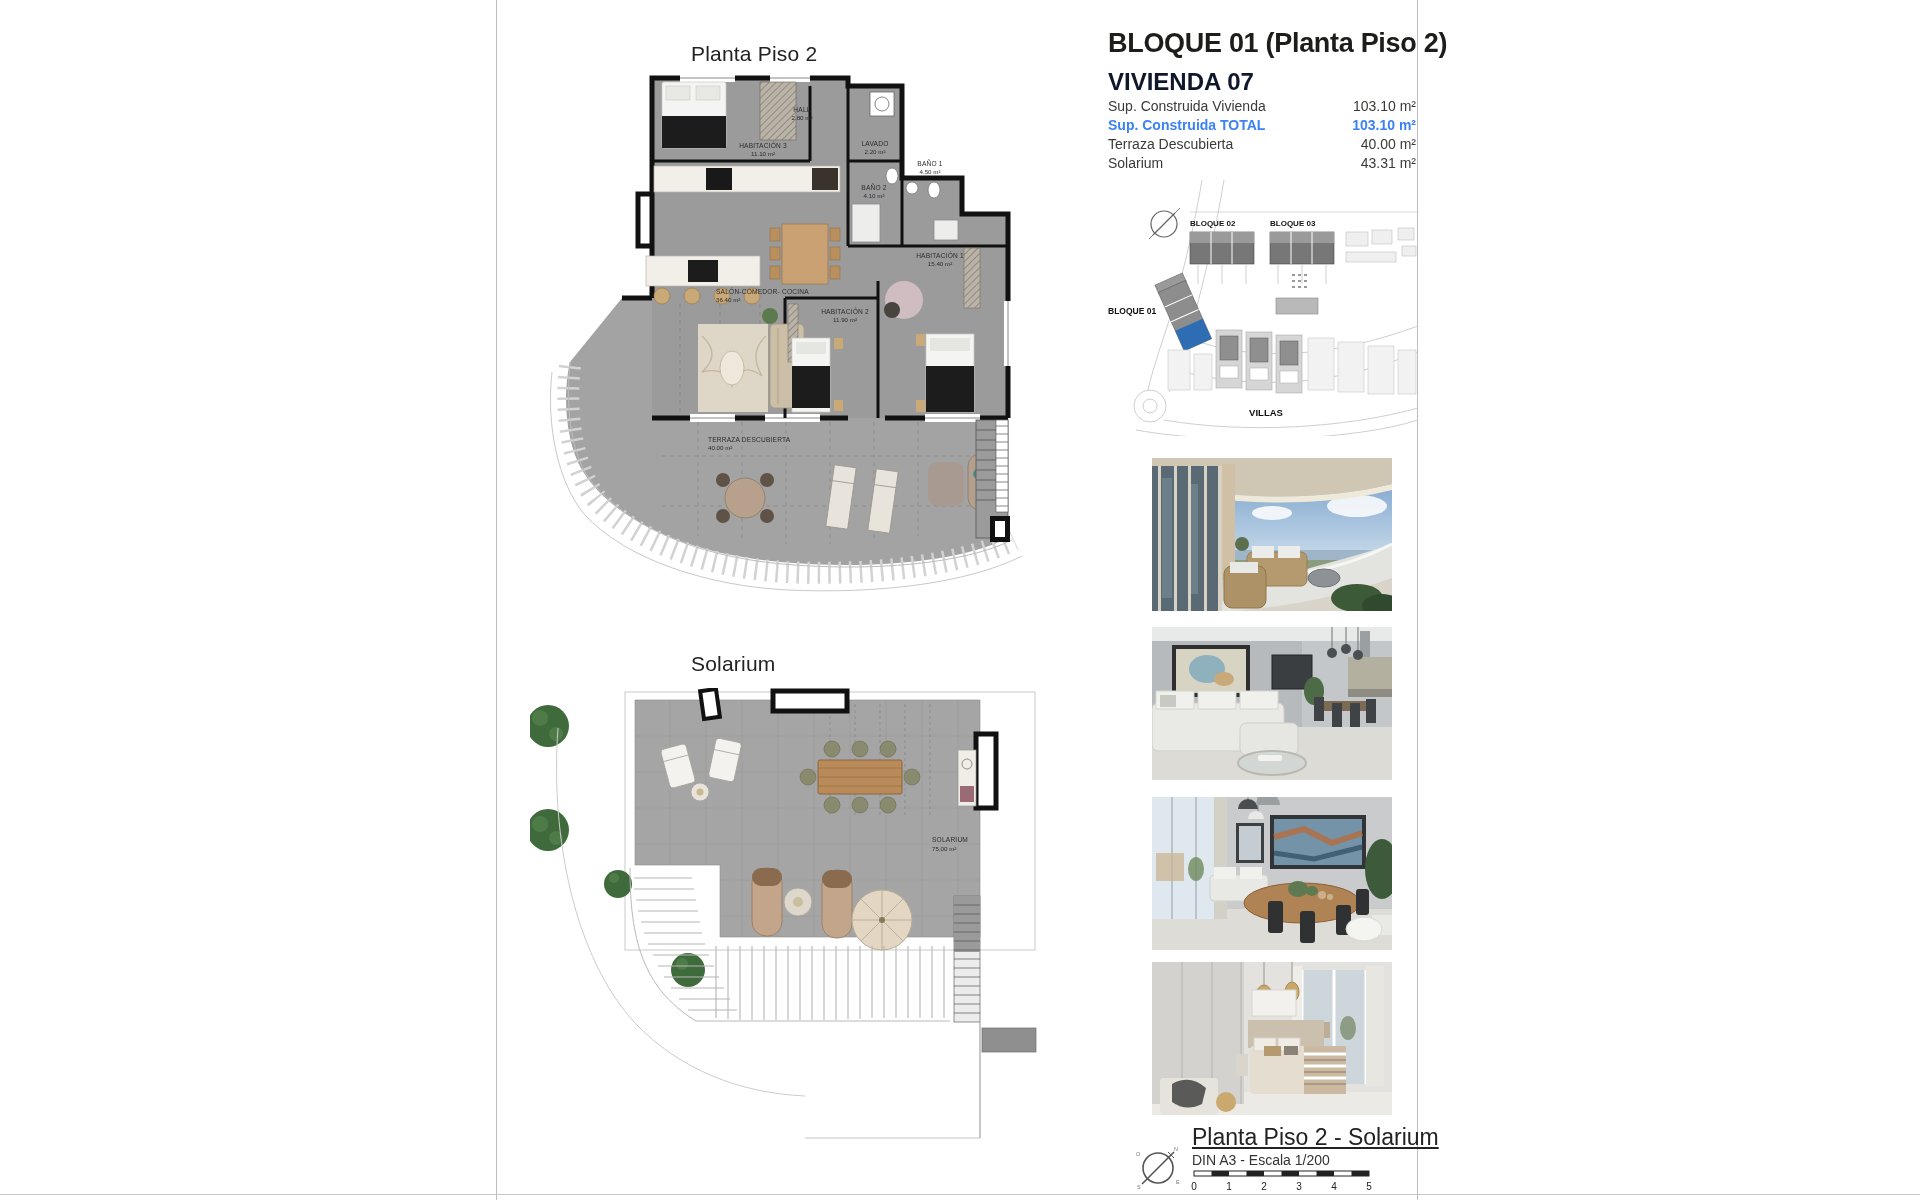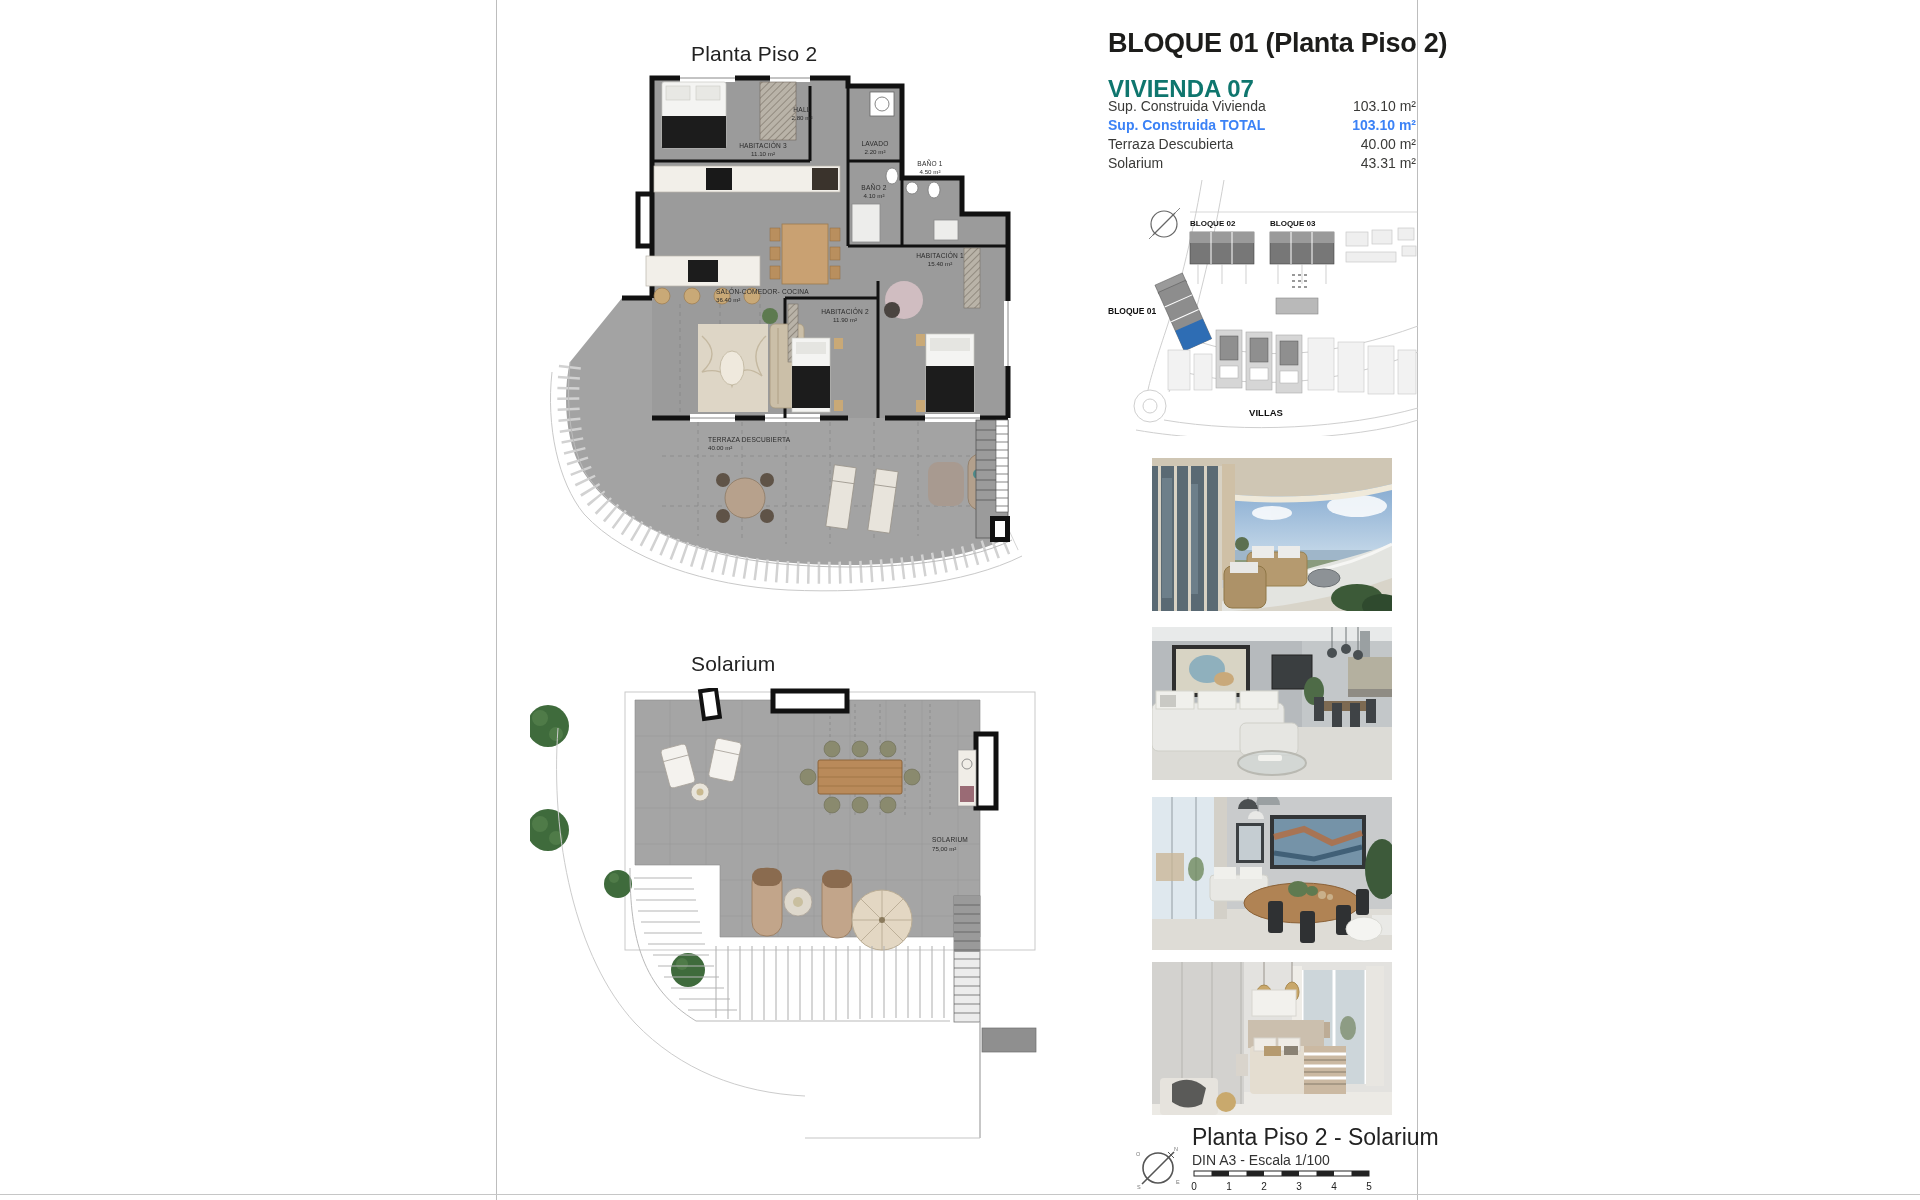--- a/index.html
+++ b/index.html
@@ -13,21 +13,21 @@
   .plan-title{font-size:21px;color:#222;letter-spacing:.2px;margin-left:40px;}
   .hdr-title{font-size:27px;font-weight:800;letter-spacing:-.3px;white-space:nowrap;}
   .hdr-sub{font-size:24px;font-weight:800;margin-top:3px;}
   .specs{width:308px;font-size:14px;color:#3a3a38;}
   .specs .row{display:flex;justify-content:space-between;height:19px;line-height:19px;}
   .specs .row.bold{font-weight:700;color:#3b82f6;}
   
   .photo{position:absolute;left:1152px;width:240px;height:153px;overflow:hidden;background:#ccc;}
   .photo svg{display:block;}
   
-  .ftr-title{font-size:23px;font-weight:500;color:#222;white-space:nowrap;}
+  .ftr-title{font-size:23px;font-weight:500;color:#222;white-space:nowrap;text-decoration:underline;}
   .ftr-sub{font-size:14px;color:#333;}
   svg text{font-family:"Liberation Sans", sans-serif;}
   .rlabel{fill:#2b2b2b;font-size:6.6px;letter-spacing:.2px;}
   .rarea{fill:#2b2b2b;font-size:6.2px;}
   .sitelabel{fill:#111;font-size:8px;font-weight:700;}
 </style>
 </head>
 <body>
 
 <div class="vline" style="left:496px;"></div>
@@ -398,21 +398,21 @@
       <line x1="424" y1="307" x2="450" y2="307"></line>
       <line x1="424" y1="316" x2="450" y2="316"></line>
       <line x1="424" y1="325" x2="450" y2="325"></line>
   </g>
   <rect x="452" y="340" width="54" height="24" fill="#8f8f8f" stroke="#6e6e6e" stroke-width="0.7"></rect>
   <line x1="450" y1="334" x2="450" y2="450" stroke="#b5b5b5" stroke-width="1.5"></line>
   <line x1="275" y1="450" x2="450" y2="450" stroke="#c5c5c5" stroke-width="1"></line>
 </svg>
 
 <div class="abs hdr-title" style="left:1108px;top:28px;">BLOQUE 01  (Planta Piso 2)</div>
-<div class="abs hdr-sub" style="left:1108px;top:72px;color:#0f766e;">VIVIENDA 07</div>
+<div class="abs hdr-sub" style="left:1108px;top:65px;color:#0f172a;">VIVIENDA 07</div>
 
 <div class="abs specs" style="left:1108px;top:97px;">
   <div class="row">
     <span>Sup. Construida Vivienda</span>
     <span>103.10 m²</span>
   </div>
   <div class="row bold">
     <span>Sup. Construida TOTAL</span>
     <span>103.10 m²</span>
   </div>
@@ -728,21 +728,21 @@
   <line x1="34" y1="8" x2="40" y2="14" stroke="#555" stroke-width="1"></line>
   <g style="font-size:5.5px;fill:#777;">
     <text x="40" y="7">N</text>
     <text x="3" y="45">S</text>
     <text x="42" y="40">E</text>
     <text x="2" y="12">O</text>
   </g>
 </svg>
 
 <div class="abs ftr-title" style="left:1192px;top:1124px;">Planta Piso 2 - Solarium</div>
-<div class="abs ftr-sub" style="left:1192px;top:1152px;">DIN A3 - Escala 1/100</div>
+<div class="abs ftr-sub" style="left:1192px;top:1152px;">DIN A3 - Escala 1/200</div>
 
 <svg class="abs" style="left:1188px;top:1168px;" width="200" height="28" viewBox="0 0 200 28">
   <rect x="6" y="3" width="175" height="5" fill="#fff" stroke="#222" stroke-width="1"></rect>
   <g fill="#222">
     <rect x="23.5" y="3" width="17.5" height="5"></rect>
       <rect x="58.5" y="3" width="17.5" height="5"></rect>
     <rect x="93.5" y="3" width="17.5" height="5"></rect>
       <rect x="128.5" y="3" width="17.5" height="5"></rect>
     <rect x="163.5" y="3" width="17.5" height="5"></rect>
   </g>

